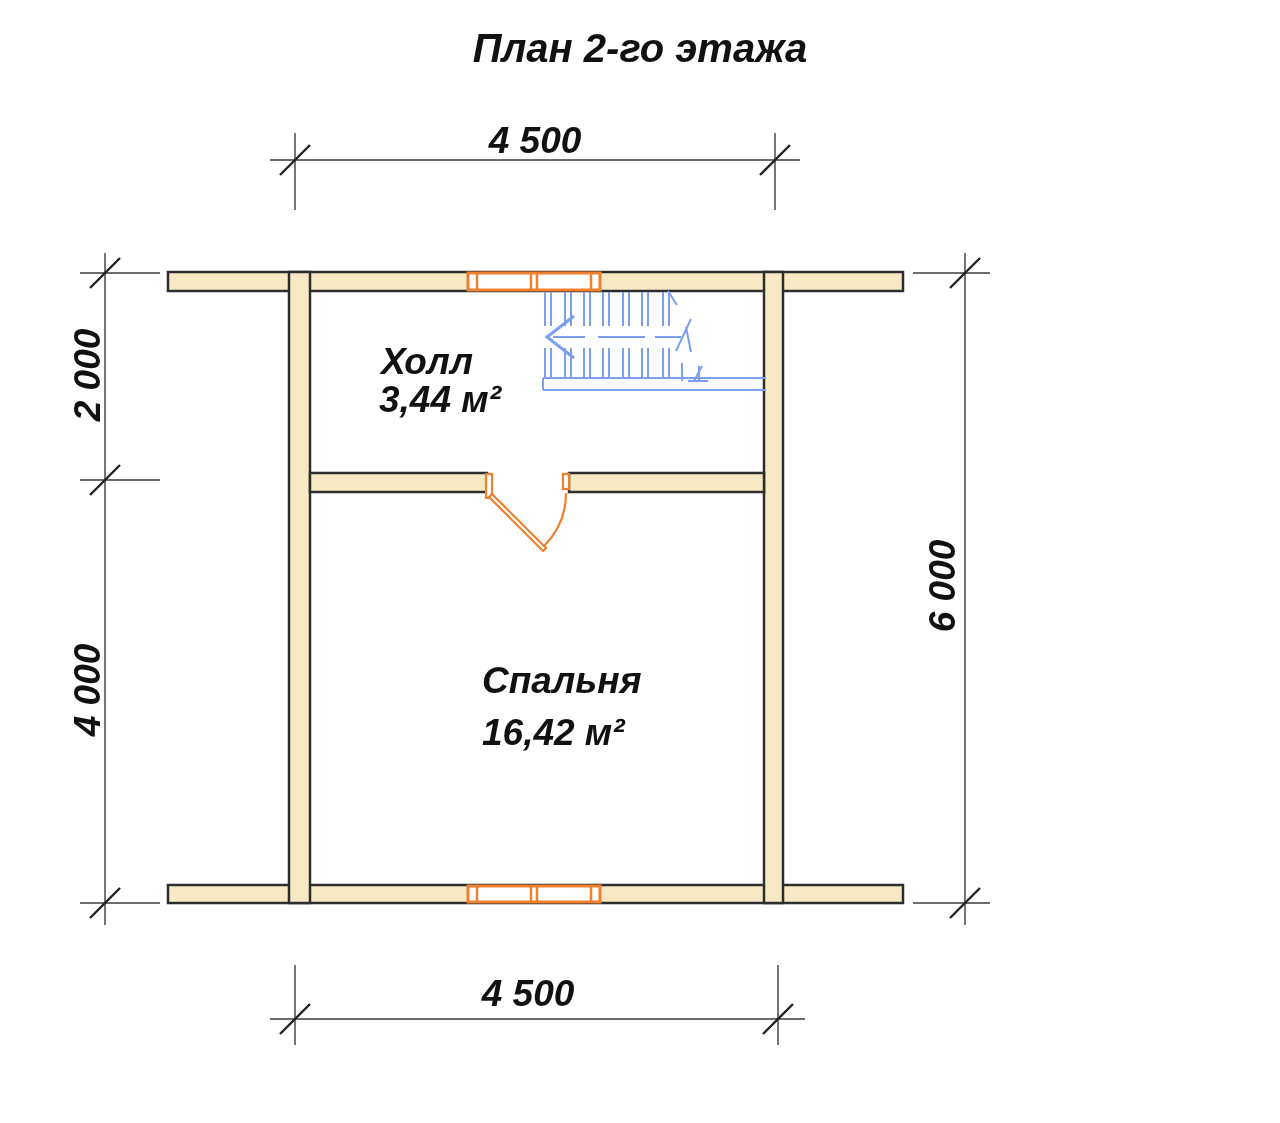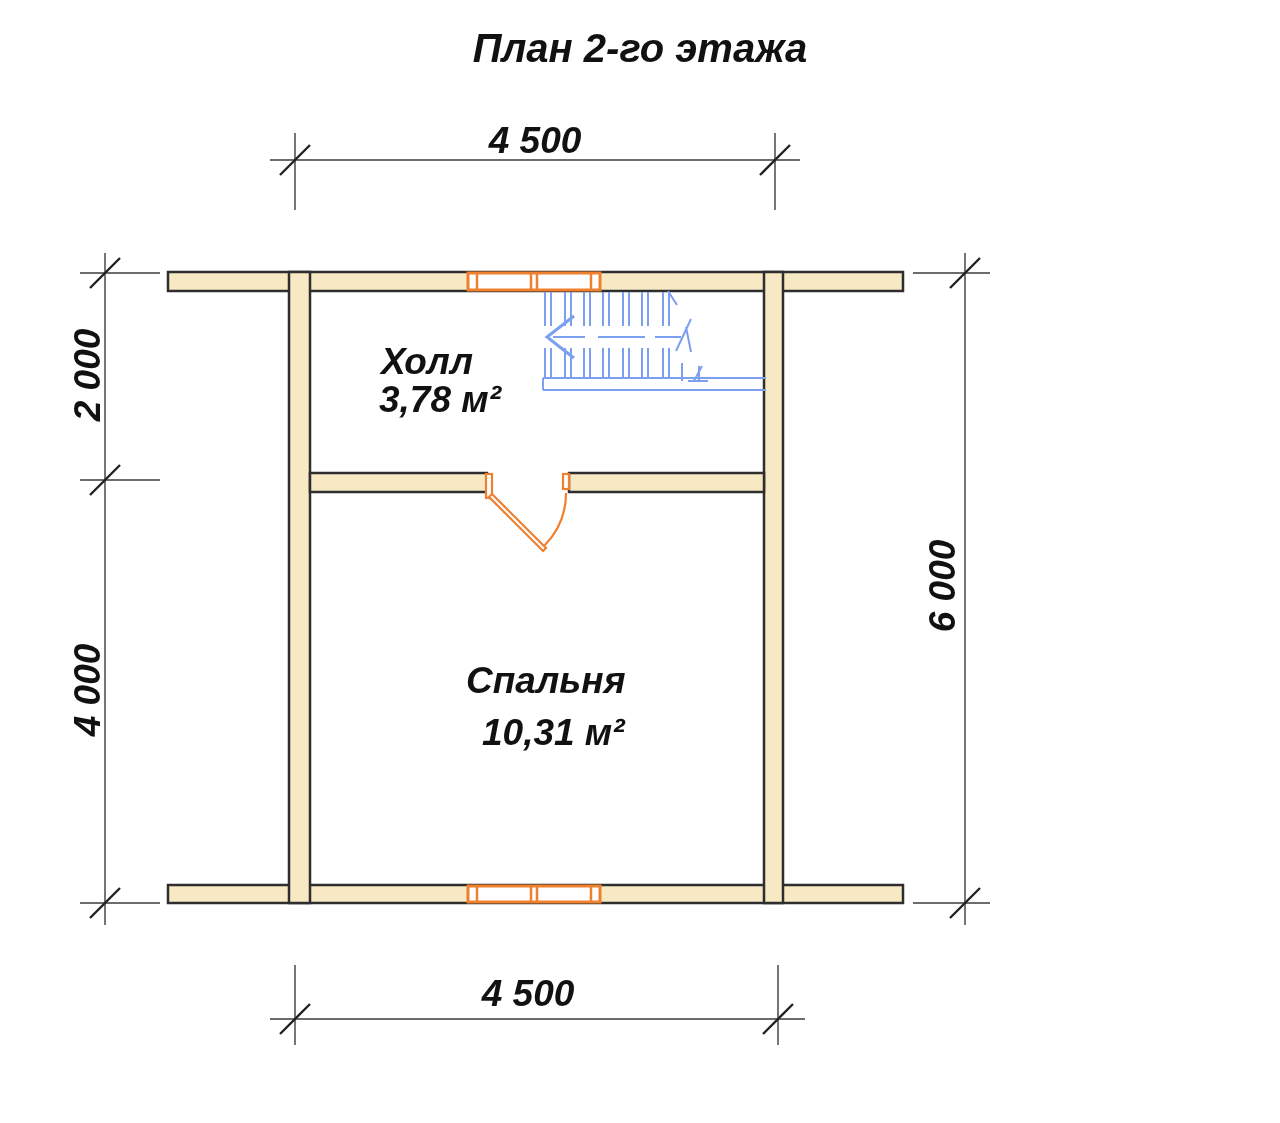--- a/index.html
+++ b/index.html
@@ -98,18 +98,18 @@
 
   <div class="lbl center" style="left:528px;top:975px">4 500</div>
 
   <div class="lbl rot" style="left:87px;top:375px">2 000</div>
 
   <div class="lbl rot" style="left:87px;top:690px">4 000</div>
 
   <div class="lbl rot" style="left:942px;top:586px">6 000</div>
 
   <div class="lbl" style="left:381px;top:343px">Холл</div>
-  <div class="lbl" style="left:379px;top:381px">3,78 м²</div>
+  <div class="lbl" style="left:379px;top:381px">3,44 м²</div>
 
-  <div class="lbl" style="left:466px;top:662px">Спальня</div>
-  <div class="lbl" style="left:482px;top:714px">10,31 м²</div>
+  <div class="lbl" style="left:482px;top:662px">Спальня</div>
+  <div class="lbl" style="left:482px;top:714px">16,42 м²</div>
 
 </div>
 
 </body></html>

